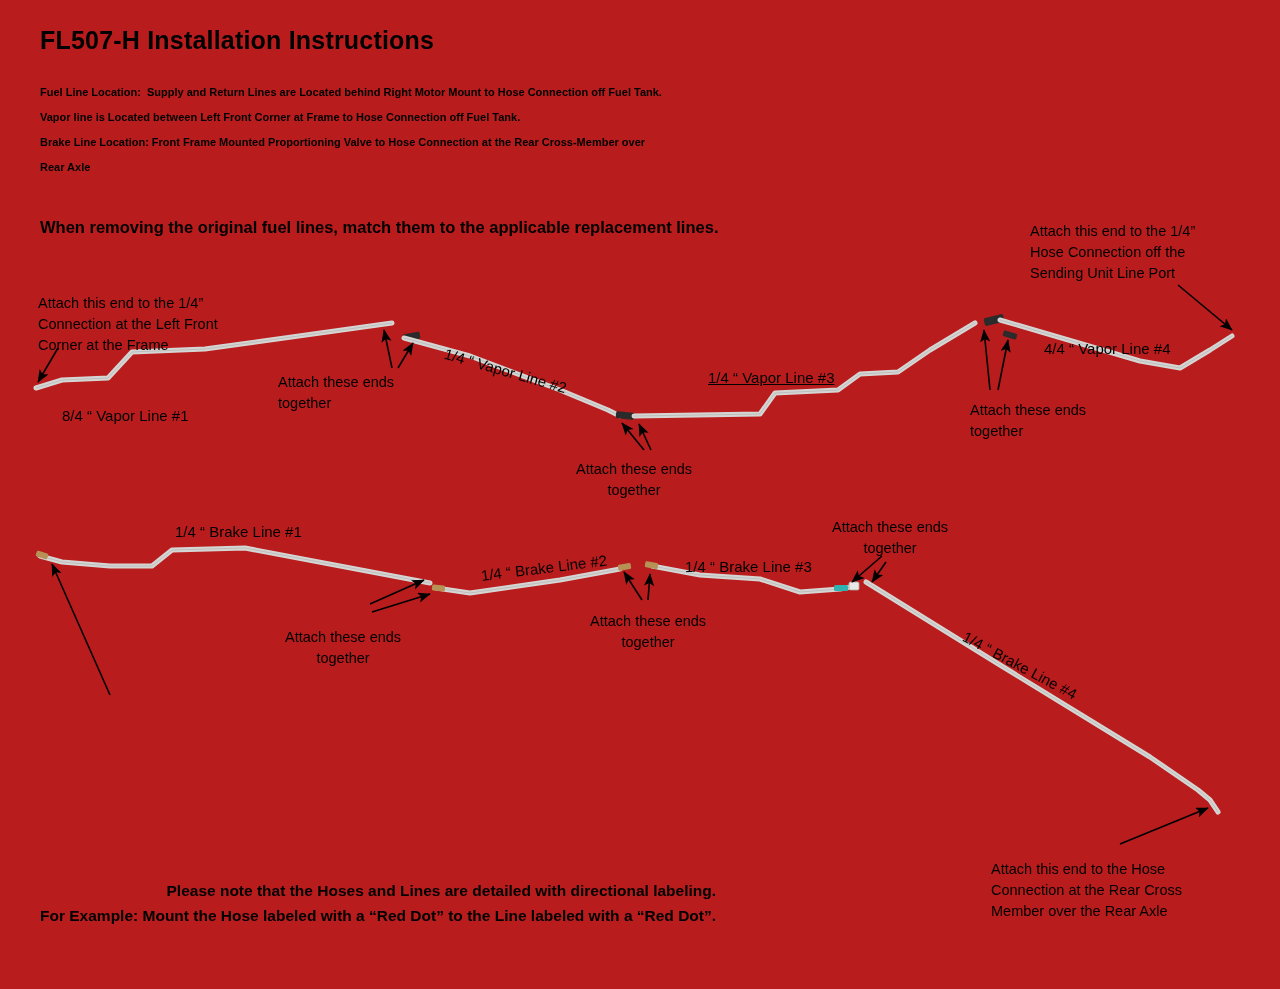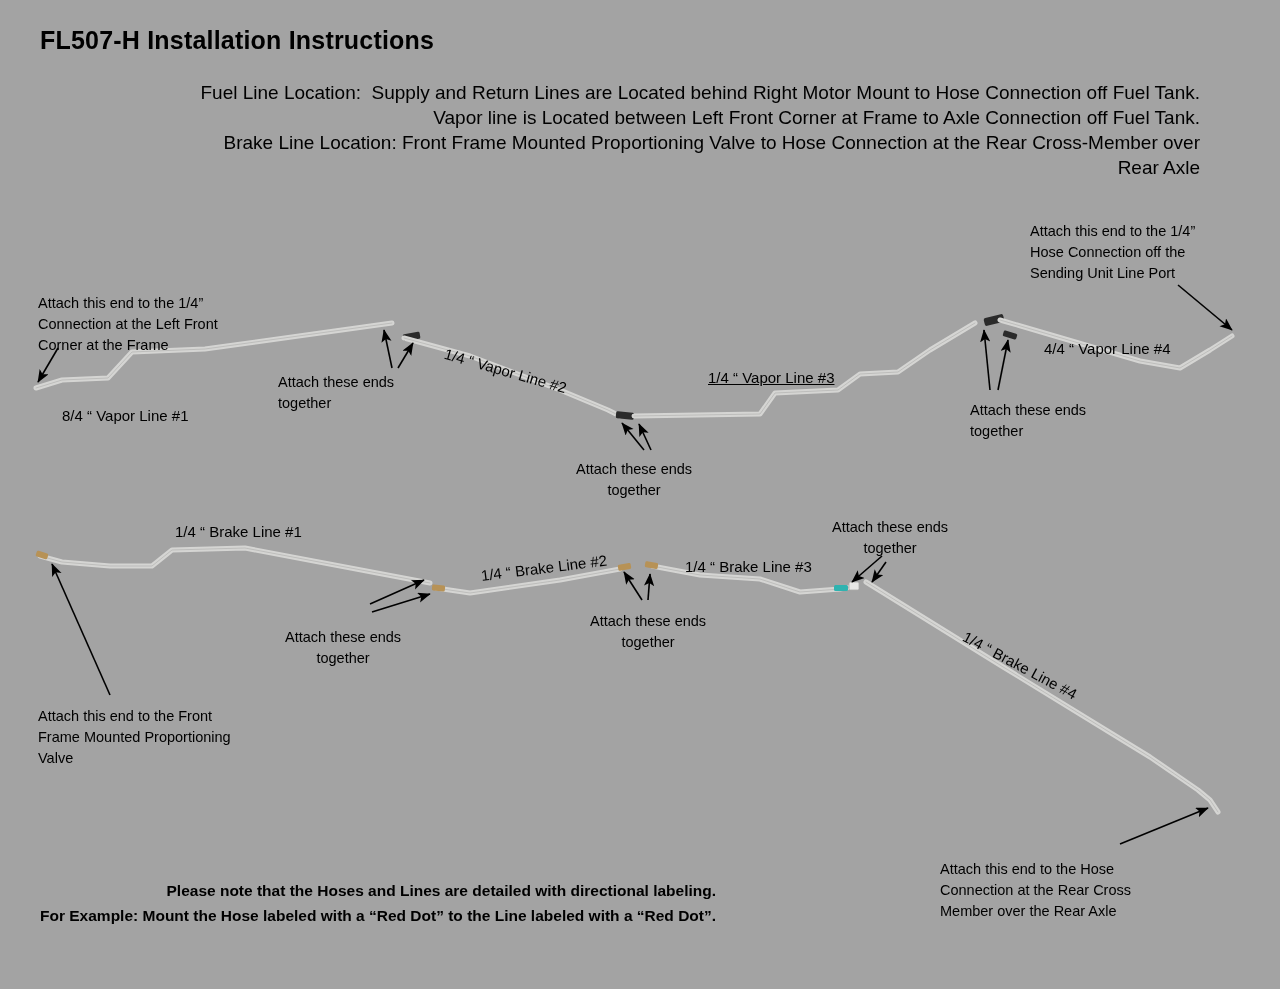--- a/index.html
+++ b/index.html
@@ -9,39 +9,38 @@
   }
   body {
     font-family: "Liberation Sans", sans-serif;
     color: #000000;
   }
   #page {
     position: relative;
     width: 1280px;
     height: 989px;
     overflow: hidden;
-    background: #a3a3a3;
+    background: #b91c1c;
   }
   .abs { position: absolute; }
 
   #title {
     left: 40px;
     top: 26px;
     font-size: 25px;
     font-weight: bold;
     letter-spacing: 0.2px;
   }
   #intro {
     left: 40px;
     top: 80px;
     width: 1160px;
-    font-size: 19px;
-    font-weight: normal;
+    font-size: 11px;
+    font-weight: bold;
     line-height: 25px;
-    text-align: right;
   }
   #intro div { white-space: pre-wrap; }
   #match-note {
     left: 40px;
     top: 218px;
     font-size: 16.5px;
     font-weight: bold;
   }
   #footer {
     left: 40px;
@@ -76,25 +75,26 @@
 </style>
 </head>
 <body>
 
 <div id="page">
 
   <div class="abs" id="title">FL507-H Installation Instructions</div>
 
   <div class="abs" id="intro">
     <div>Fuel Line Location:  Supply and Return Lines are Located behind Right Motor Mount to Hose Connection off Fuel Tank.</div>
-    <div>Vapor line is Located between Left Front Corner at Frame to Axle Connection off Fuel Tank.</div>
+    <div>Vapor line is Located between Left Front Corner at Frame to Hose Connection off Fuel Tank.</div>
     <div>Brake Line Location: Front Frame Mounted Proportioning Valve to Hose Connection at the Rear Cross-Member over</div>
     <div>Rear Axle</div>
   </div>
 
+  <div class="abs" id="match-note">When removing the original fuel lines, match them to the applicable replacement lines.</div>
 
   <svg class="overlay" viewBox="0 0 1280 989">
     <defs>
       <marker id="arrowhead" markerWidth="9" markerHeight="9" refX="7.5" refY="3.2" orient="auto">
         <path d="M0,0 L8,3.2 L0,6.4 L1.8,3.2 z" fill="#000000"></path>
       </marker>
     </defs>
 
     <g>
 
@@ -186,40 +186,37 @@
 together</div>
 
   <div class="abs linelabel" style="left:1044px; top:340px;">4/4 “ Vapor Line #4</div>
 
   <div class="abs callout" style="left:1030px; top:213px;">Attach this end to the 1/4”
 Hose Connection off the
 Sending Unit Line Port</div>
 
   <div class="abs linelabel" style="left:175px; top:523px;">1/4 “ Brake Line #1</div>
 
-  <div class="abs callout" style="left:38px; top:698px;">Attach this end to the Front
-Frame Mounted Proportioning
-Valve</div>
 
   <div class="abs callout" style="left:285px; top:619px; text-align:center;">Attach these ends
 together</div>
 
   <div class="abs linelabel" style="left:480px; top:567px; transform:rotate(-7deg); transform-origin:left top;">1/4 “ Brake Line #2</div>
 
   <div class="abs callout" style="left:590px; top:603px; text-align:center;">Attach these ends
 together</div>
 
   <div class="abs linelabel" style="left:685px; top:558px;">1/4 “ Brake Line #3</div>
 
   <div class="abs callout" style="left:832px; top:509px; text-align:center;">Attach these ends
 together</div>
 
   <div class="abs linelabel" style="left:968px; top:628px; transform:rotate(28deg); transform-origin:left top;">1/4 “ Brake Line #4</div>
 
-  <div class="abs callout" style="left:940px; top:851px;">Attach this end to the Hose
+  <div class="abs callout" style="left:991px; top:851px;">Attach this end to the Hose
 Connection at the Rear Cross
 Member over the Rear Axle</div>
 
   <div class="abs" id="footer">
     <div>Please note that the Hoses and Lines are detailed with directional labeling.</div>
     <div>For Example: Mount the Hose labeled with a “Red Dot” to the Line labeled with a “Red Dot”.</div>
   </div>
 
 </div>
 

